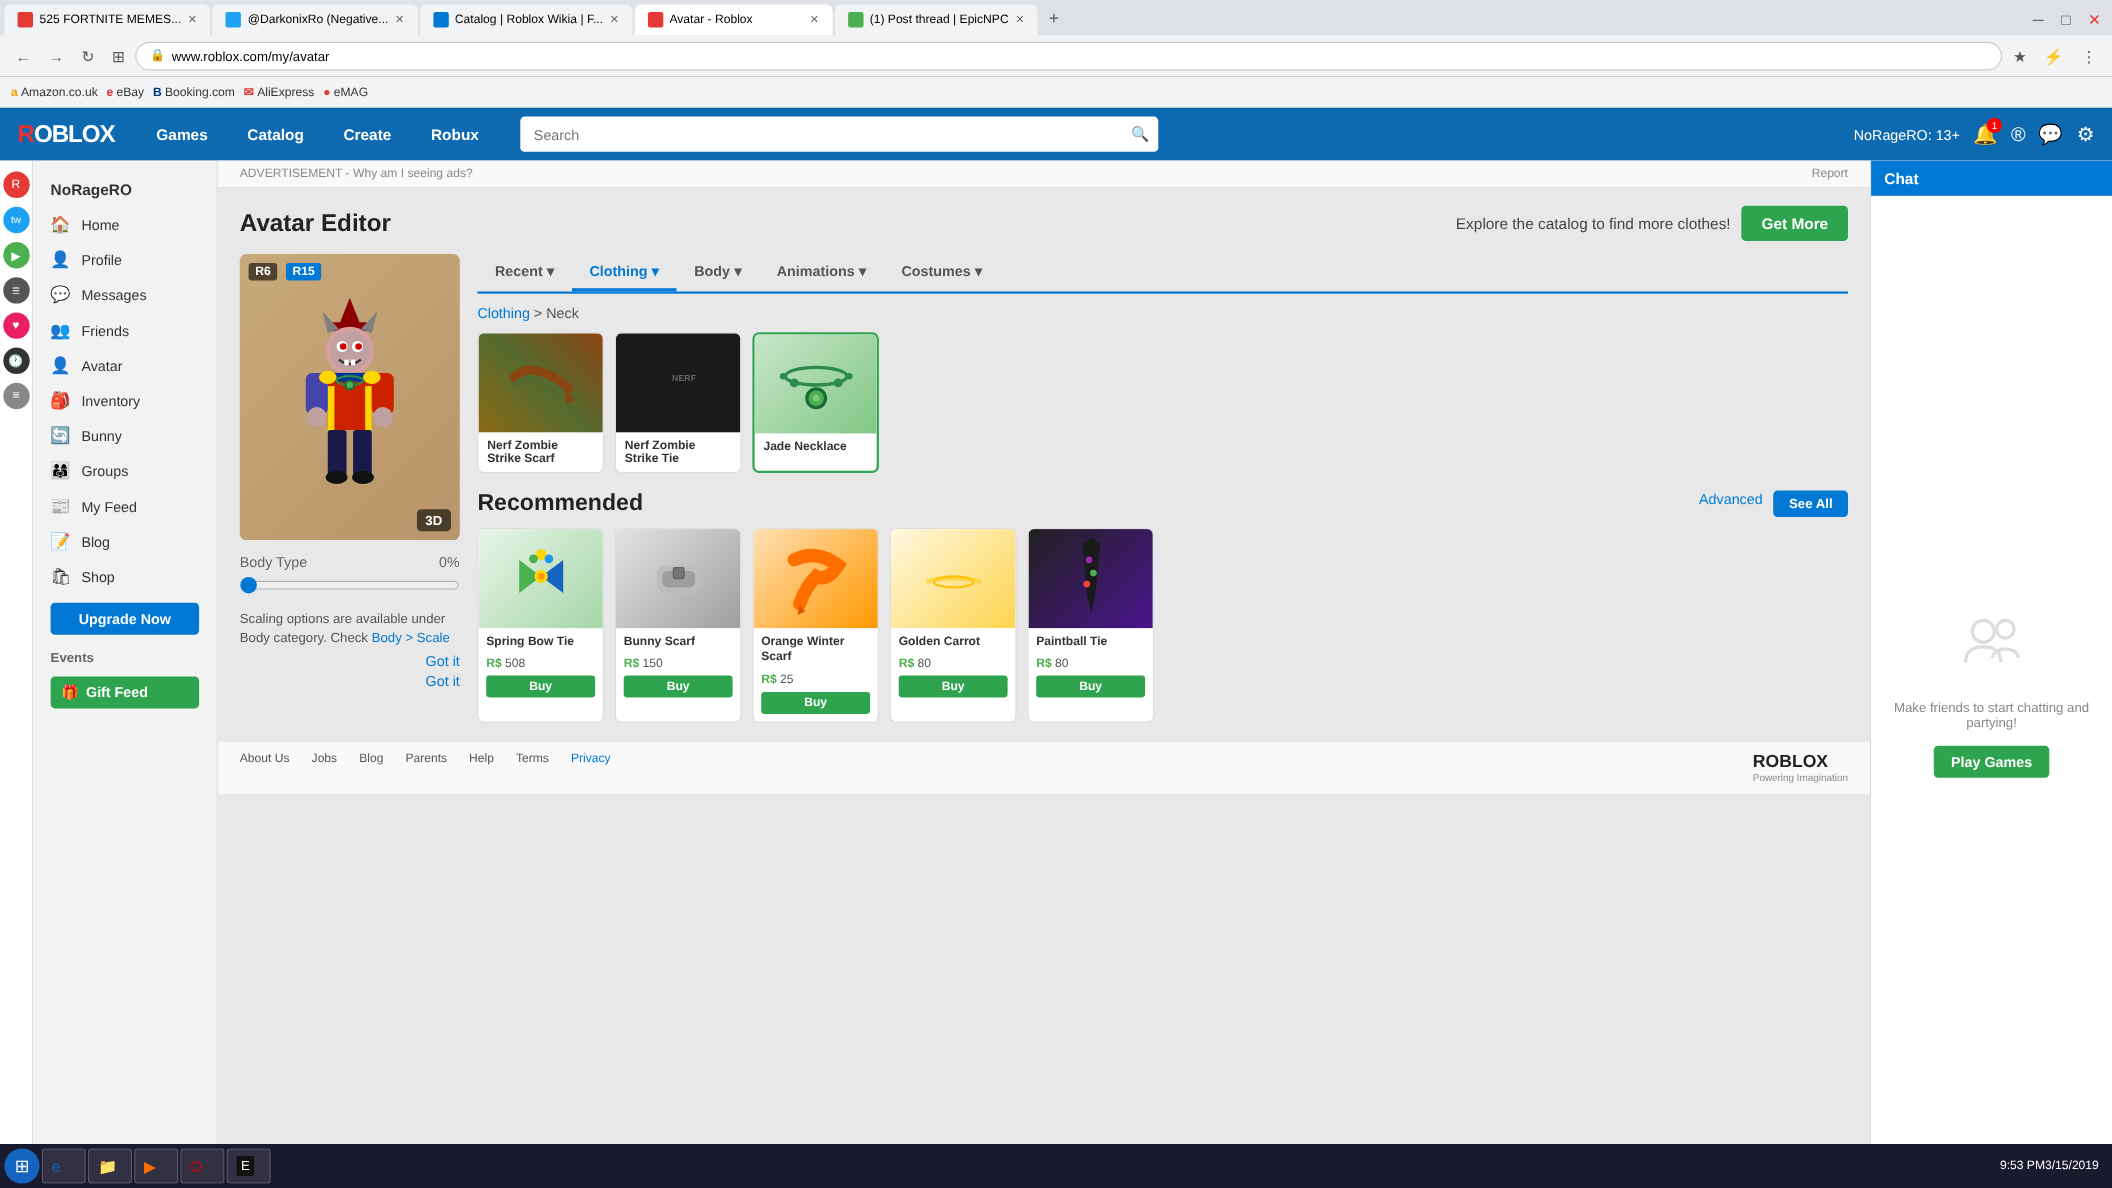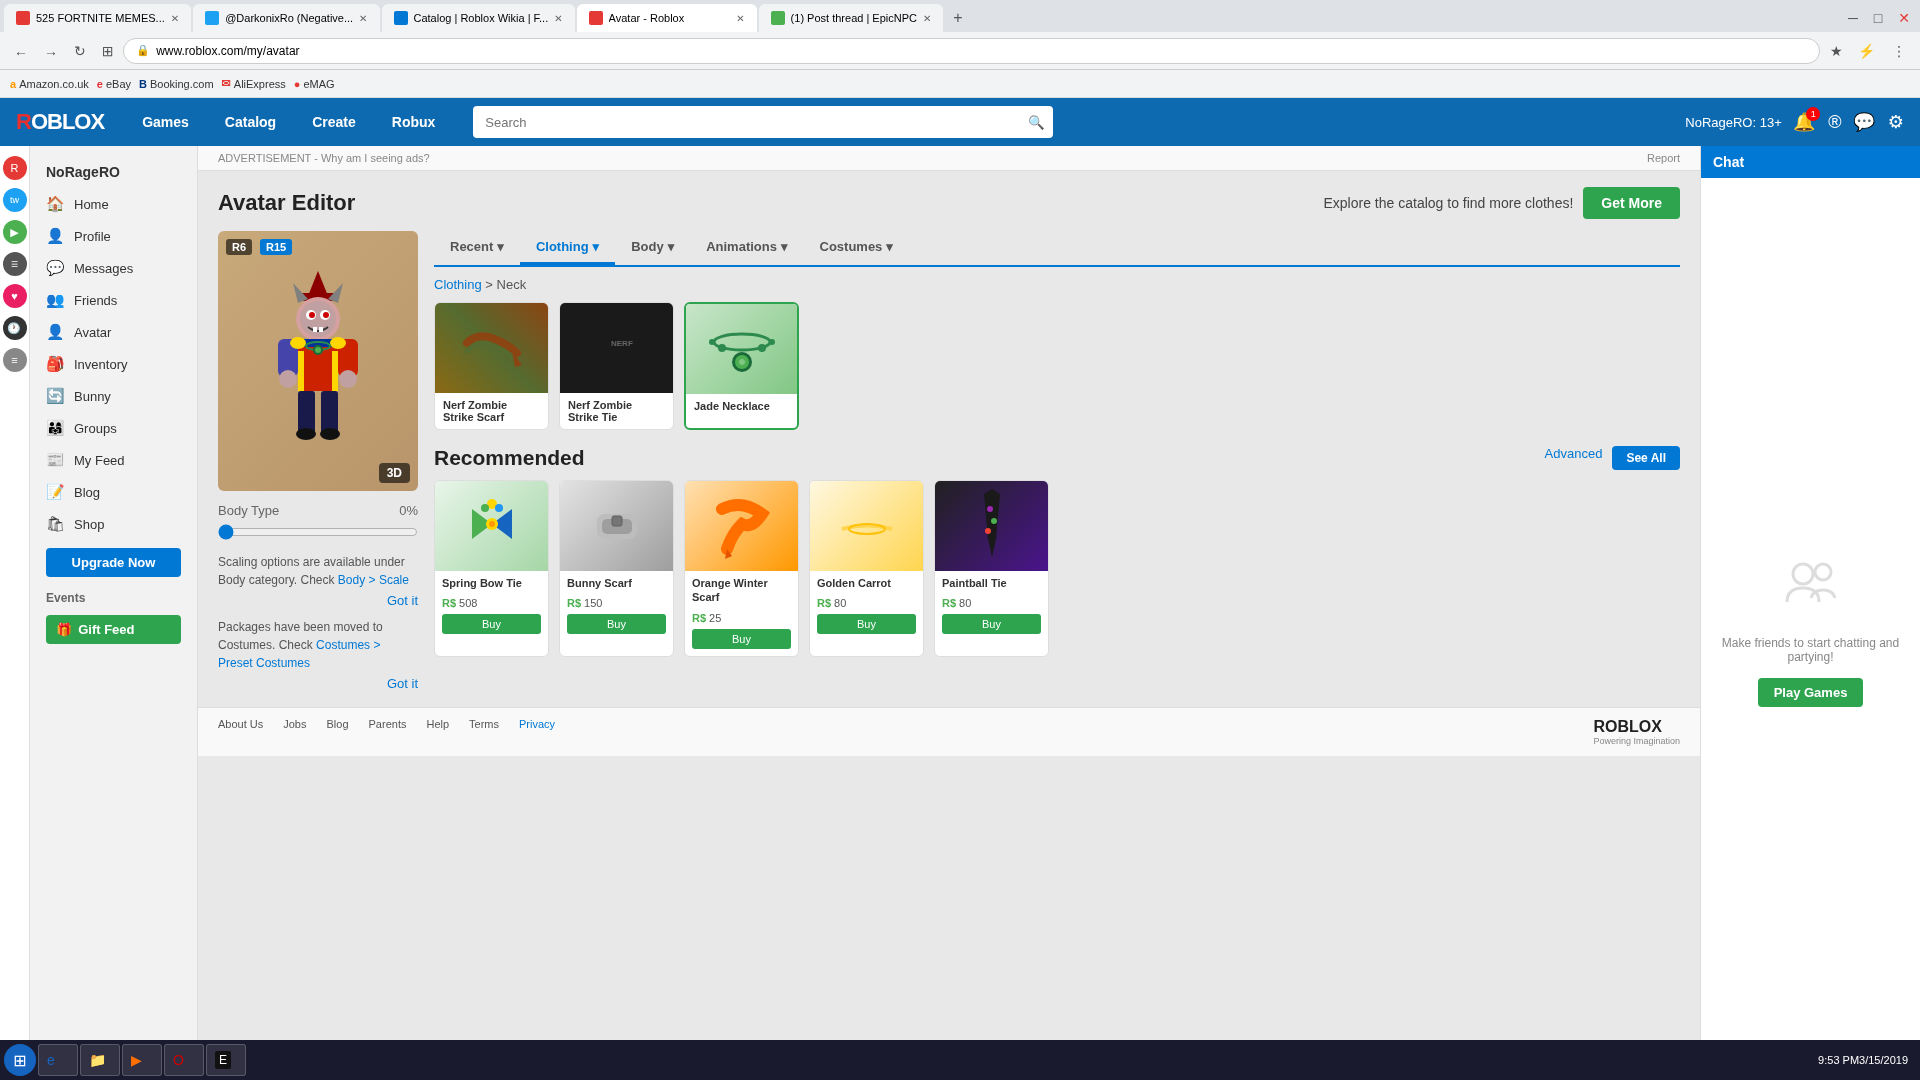--- a/index.html
+++ b/index.html
@@ -98,21 +98,21 @@
     .section-right { display: flex; gap: 10px; align-items: flex-start; }
     .advanced-link { color: #0078d4; font-size: 13px; cursor: pointer; }
     .see-all-btn { background: #0078d4; color: #fff; border: none; border-radius: 4px; padding: 5px 14px; font-size: 12px; font-weight: 600; cursor: pointer; }
 
     .recommended-grid { display: flex; gap: 10px; flex-wrap: wrap; }
     .rec-card { width: 115px; border: 1px solid #ddd; border-radius: 6px; overflow: hidden; cursor: pointer; background: #fff; }
     .rec-card-img { width: 100%; height: 90px; background: #f0f0f0; display: flex; align-items: center; justify-content: center; font-size: 36px; }
     .rec-card-name { padding: 5px 7px; font-size: 11px; color: #333; font-weight: 600; line-height: 1.3; }
     .rec-card-price { padding: 2px 7px 5px; font-size: 11px; color: #555; display: flex; align-items: center; gap: 3px; }
     .robux-icon { color: #4caf50; font-weight: 700; }
-    .buy-btn { display: block; margin: 0 7px 7px; background: #2ea44f; color: #fff; border: none; border-radius: 3px; padding: 4px 0; width: calc(100% - 14px); cursor: pointer; font-size: 11px; font-weight: 400; }
+    .buy-btn { display: block; margin: 0 7px 7px; background: #2ea44f; color: #fff; border: none; border-radius: 3px; padding: 4px 0; width: calc(100% - 14px); cursor: pointer; font-size: 11px; font-weight: 700; }
 
     
     .right-chat { width: 220px; flex-shrink: 0; background: #fff; border-left: 1px solid #ddd; display: flex; flex-direction: column; }
     .chat-header { background: #0078d4; color: #fff; padding: 8px 12px; font-size: 14px; font-weight: 600; }
     .chat-body { flex: 1; display: flex; flex-direction: column; align-items: center; justify-content: center; padding: 20px; text-align: center; }
     .chat-friend-icon { font-size: 50px; color: #ccc; margin-bottom: 12px; }
     .chat-msg { font-size: 12px; color: #888; margin-bottom: 14px; }
     .play-games-btn { background: #2ea44f; color: #fff; border: none; border-radius: 4px; padding: 7px 16px; font-size: 13px; font-weight: 600; cursor: pointer; }
 
     
@@ -402,24 +402,20 @@
               <span>Body Type</span>
               <span>0%</span>
             </div>
             <input type="range" class="body-slider" min="0" max="100" value="0" style="">
           </div>
           <div class="scaling-note">
             <span>Scaling options are available under Body category. Check</span>
             <a>Body &gt; Scale</a>
           </div>
           <span class="got-it-link">Got it</span>
-          <div class="packages-note">
-            <span>Packages have been moved to Costumes. Check</span>
-            <a>Costumes &gt; Preset Costumes</a>
-          </div>
           <span class="got-it-link">Got it</span>
         </div>
 
         <div class="right-panel">
 
           <div class="category-tabs">
             <div class="cat-tab">
               <span>Recent</span>
               <span>▾</span>
             </div>

